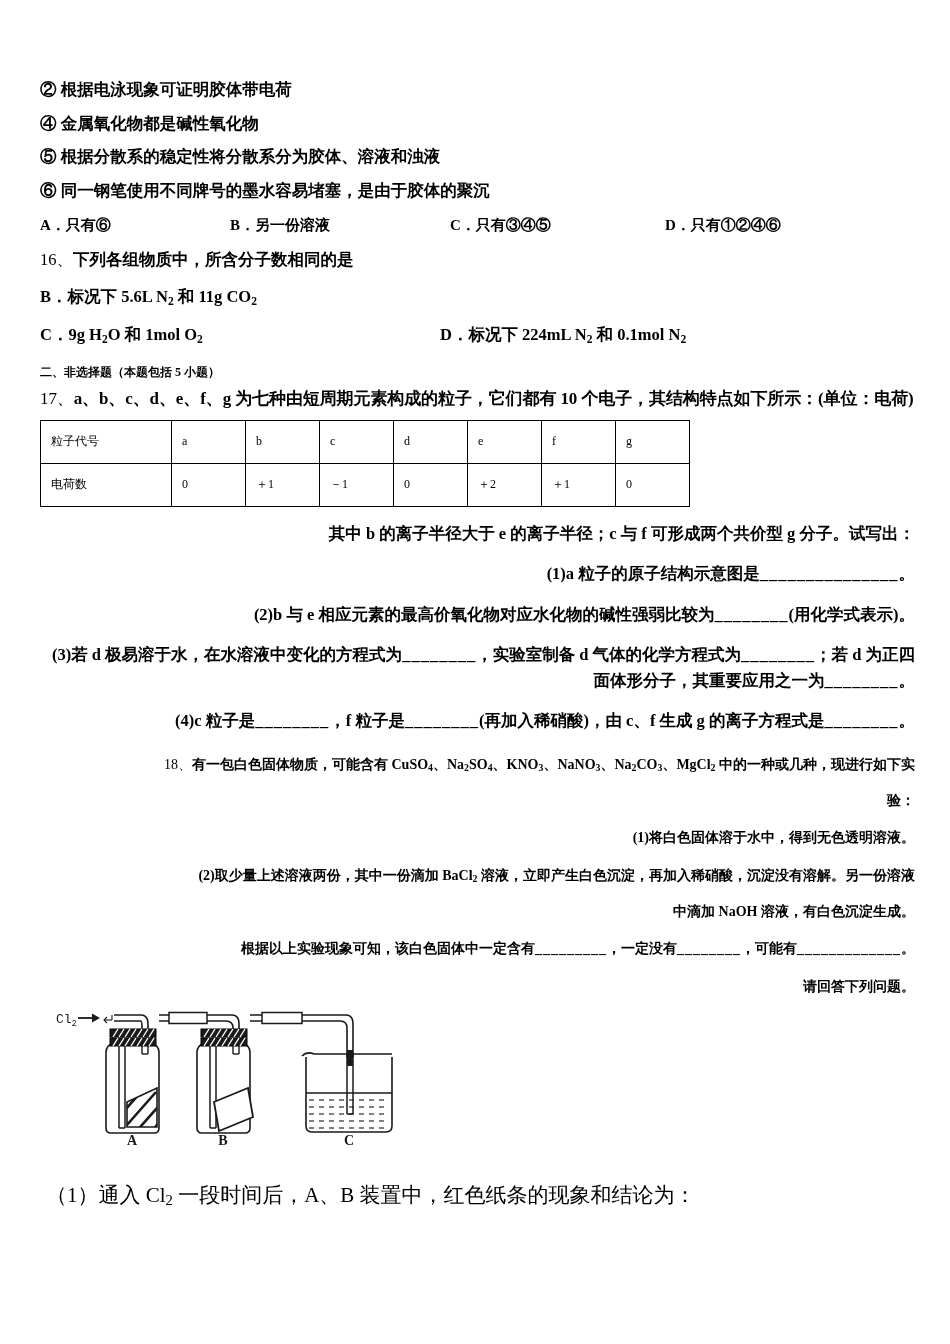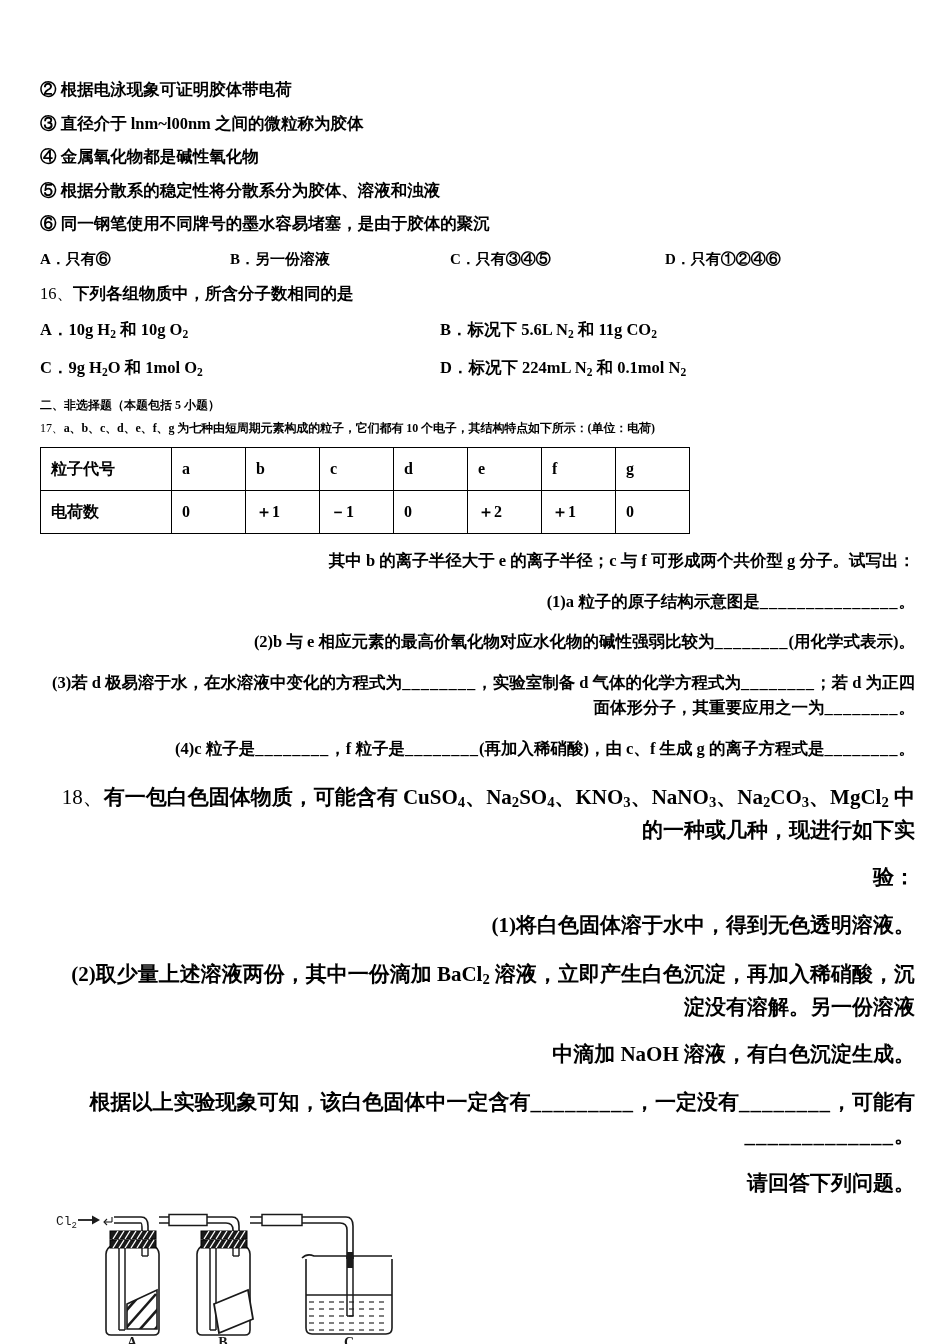--- a/index.html
+++ b/index.html
@@ -61,55 +61,55 @@
     font-weight: normal;
   }
 
   .sec-head {
     font-size: 12px;
     font-weight: bold;
     margin: 0 0 6px 0;
   }
 
   .q17line {
-    font-size: 12px;
+    font-size: 17px;
     font-weight: bold;
     margin: 0 0 10px 0;
     white-space: nowrap;
     letter-spacing: -0.1px;
   }
   .q17line .qn { font-weight: normal; }
 
   
   table.particles {
     border-collapse: collapse;
     margin: 0 0 14px 0;
     table-layout: fixed;
     width: 586px;
   }
   table.particles td {
     border: 1.6px solid #000;
     height: 42px;
     padding: 0 0 0 10px;
-    font-size: 16px;
-    font-weight: bold;
+    font-size: 12px;
+    font-weight: normal;
     vertical-align: middle;
   }
   table.particles td.label { width: 120px; }
   table.particles td.cell  { width: 63px; }
 
   
   .p {
     font-size: 16.5px;
     font-weight: bold;
     margin: 0 0 17px 0;
     line-height: 1.55;
     text-align: right;
   }
-  .p.sm { font-size: 21px; margin-left: 16px; }
+  .p.sm { font-size: 14px; margin-left: 16px; }
   .p.tight { margin-bottom: 15px; }
   .blank { letter-spacing: 1px; }
 
   sub { font-size: 70%; vertical-align: -0.22em; }
 
   
   .figure {
     margin: 12px 0 0 16px;
     width: 350px;
     height: 135px;
@@ -124,38 +124,36 @@
     font-family: "Liberation Serif", "DejaVu Serif", serif;
   }
 </style>
 </head>
 <body>
 
 <div class="page">
   <div class="content">
 
     <div class="line">② 根据电泳现象可证明胶体带电荷</div>
-    <div class="line">③ 直径介于 lnm~l00nm 之间的微粒称为胶体</div>
     <div class="line">④ 金属氧化物都是碱性氧化物</div>
     <div class="line">⑤ 根据分散系的稳定性将分散系分为胶体、溶液和浊液</div>
     <div class="line">⑥ 同一钢笔使用不同牌号的墨水容易堵塞，是由于胶体的聚沉</div>
 
     <div class="opt-row">
       <span class="opt-a">A．只有⑥</span>
       <span class="opt-b">B．另一份溶液</span>
       <span class="opt-c">C．只有③④⑤</span>
       <span class="opt-d">D．只有①②④⑥</span>
     </div>
 
     <div class="line" style="font-weight:normal;">
       <span class="qnum">16、</span><span style="font-weight:bold;">下列各组物质中，所含分子数相同的是</span>
     </div>
 
     <div class="opt-row2">
-      <span class="half">A．10g H<sub>2</sub> 和 10g O<sub>2</sub></span>
       <span class="half">B．标况下 5.6L N<sub>2</sub> 和 11g CO<sub>2</sub></span>
     </div>
     <div class="opt-row2" style="margin-bottom:18px;">
       <span class="half">C．9g H<sub>2</sub>O 和 1mol O<sub>2</sub></span>
       <span class="half">D．标况下 224mL N<sub>2</sub> 和 0.1mol N<sub>2</sub></span>
     </div>
 
     <div class="sec-head">二、非选择题（本题包括 5 小题）</div>
 
     <div class="q17line">

